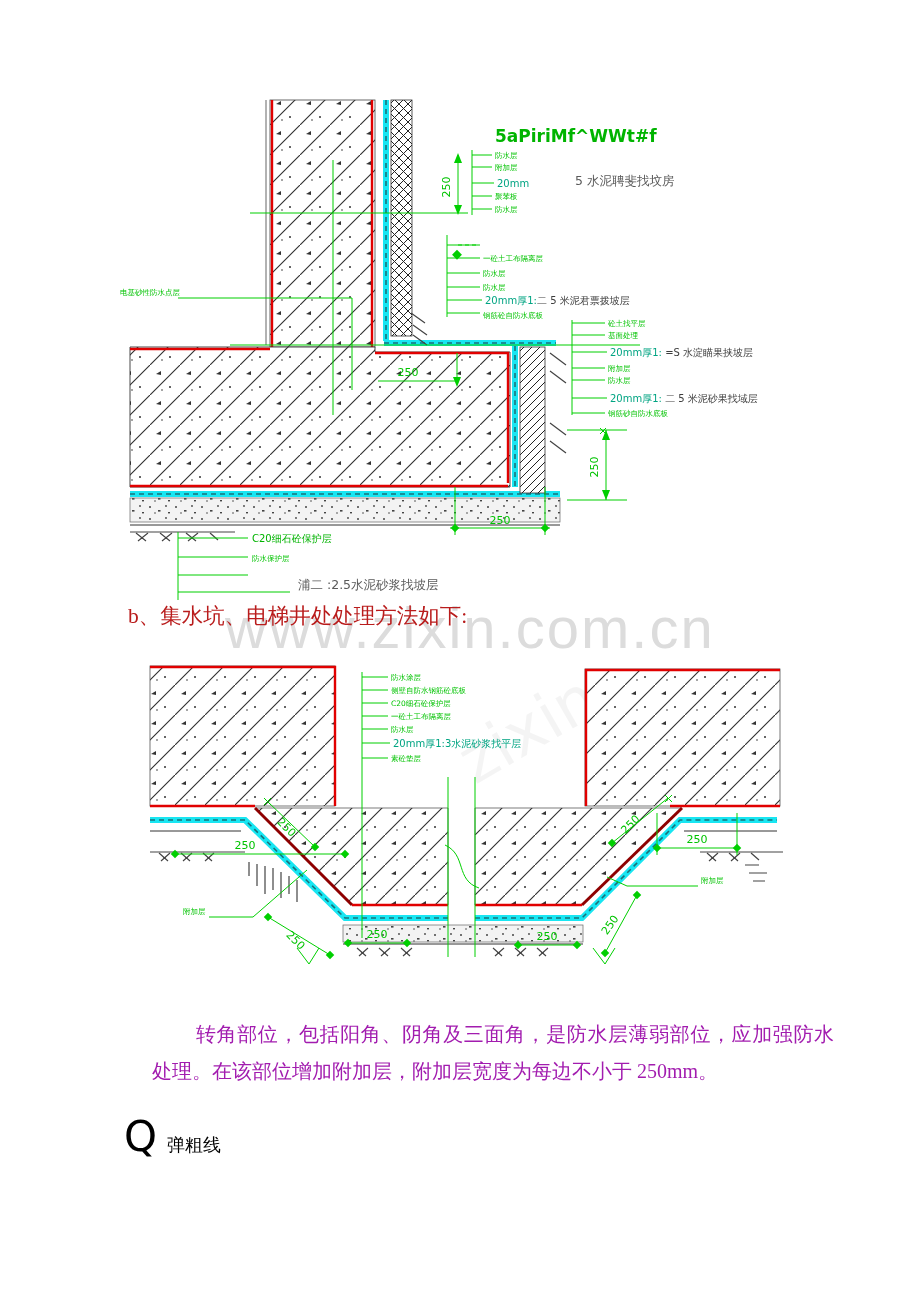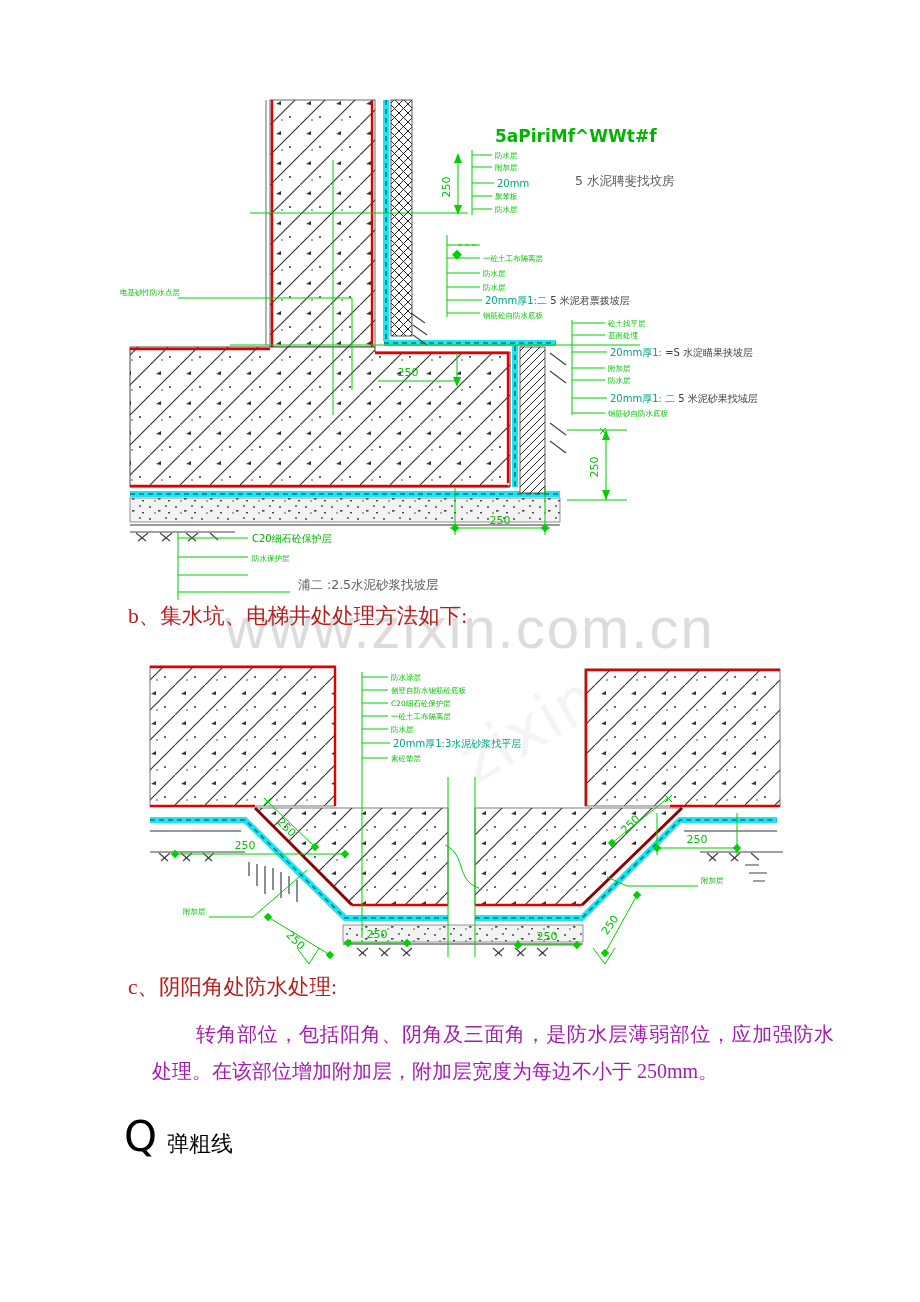--- a/index.html
+++ b/index.html
@@ -6,21 +6,21 @@
   .page{position:relative;width:920px;height:1302px;background:#fff;overflow:hidden;
         font-family:"Liberation Serif",serif;color:#000;}
   .abs{position:absolute;}
   .watermark{font-family:"Liberation Sans",sans-serif;font-size:58px;color:#dcdcdc;
              letter-spacing:2px;white-space:nowrap;z-index:1;}
   .bodyline{font-size:21.5px;color:#b91c1c;z-index:2;}
   .para{font-size:20px;line-height:37px;width:682px;text-indent:2.2em;
         text-align:justify;color:#a21caf;margin-left:36px;}
   .qrow{display:flex;align-items:baseline;gap:10px;}
   .qinit{font-family:"DejaVu Sans",sans-serif;font-size:42px;font-weight:500;}
-  .qlabel{font-size:22px;}
+  .qlabel{font-size:18px;}
   svg{position:absolute;z-index:2;}
   svg text{font-family:"DejaVu Sans",sans-serif;}
   .gtiny{font-size:7.5px;fill:#00c300;}
   .gsmall{font-size:10px;fill:#00b300;}
   .gdim{font-size:11px;fill:#00c300;}
   .gray12{font-size:12.5px;fill:#5a5a5a;}
   .teal{fill:#00a482;}
   .darktx{fill:#3c3c3c;}
   .title-g{font-size:17px;font-weight:bold;fill:#00b400;}
   .gl{stroke:#00cf00;stroke-width:1;fill:none;}
@@ -318,21 +318,20 @@
       <text x="556" y="228" class="gtiny">附加层</text>
       <path d="M553,231 H482 L462,222" class="gl"></path>
     </g>
 
     <g>
       <path d="M152,293 l12,16 l10,-16" class="gl"></path>
       <path d="M448,293 l12,16 l10,-16" class="gl"></path>
     </g>
   </svg>
 
-  <div class="abs bodyline" style="left:128px;top:972px">c、阴阳角处防水处理:</div>
 
   <div class="abs para" style="left:116px;top:1016px">转角部位，包括阳角、阴角及三面角，是防水层薄弱部位，应加强防水处理。在该部位增加附加层，附加层宽度为每边不小于 250mm。</div>
 
   <div class="abs qrow" style="left:124px;top:1112px">
     <span class="qinit">Q</span>
     <span class="qlabel">弹粗线</span>
   </div>
 </div>
 
 </body></html>

